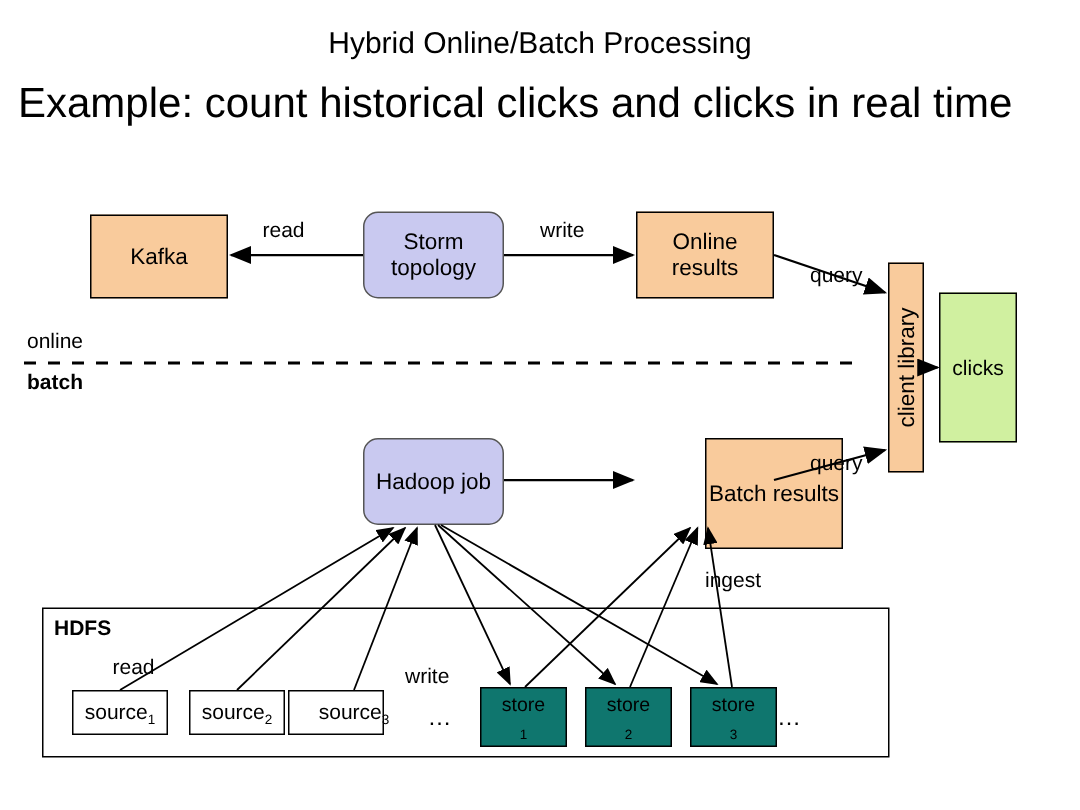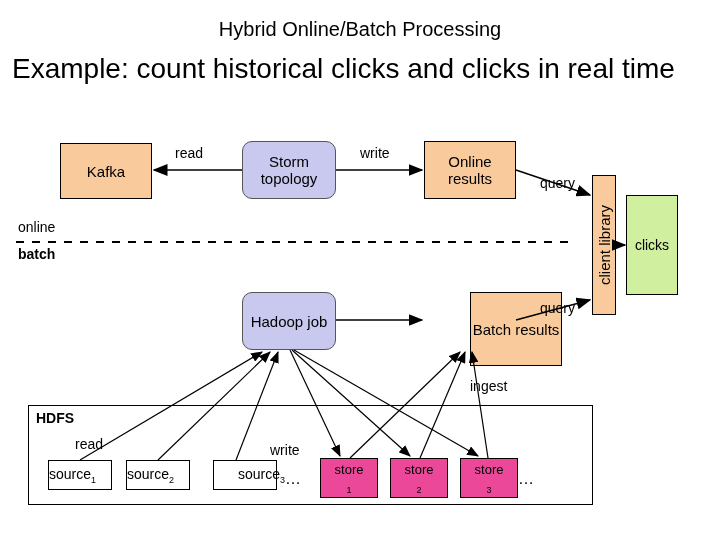--- a/index.html
+++ b/index.html
@@ -27,25 +27,25 @@
   .lbl.batch { left: 18px; top: 246px; font-weight: bold; }
   .lbl.ingest { left: 470px; top: 378px; }
   .lbl.hdfs { left: 36px; top: 410px; font-weight: bold; }
   .lbl.read2 { left: 75px; top: 436px; }
   .lbl.write2 { left: 270px; top: 442px; }
   .lbl.ell1 { left: 285px; top: 470px; font-size:16px;}
   .lbl.ell2 { left: 518px; top: 470px; font-size:16px;}
 
   .hdfsbox { position: absolute; left: 28px; top: 405px; width: 565px; height: 100px; border: 1px solid #000; }
 
-  .sbox { position: absolute; width: 64px; height: 30px; border: 1px solid #000; background:#fff; text-align: center; font-size: 14px; top: 460px; display:flex; align-items:center; justify-content:flex-start; }
+  .sbox { position: absolute; width: 64px; height: 30px; border: 1px solid #000; background:#fff; text-align: center; font-size: 14px; top: 460px; display:flex; align-items:center; justify-content:center; }
   .src1 { left: 48px; }
   .src2 { left: 126px; }
-  .src3 { left: 213px; padding-left: 24px; }
-  .stbox { position: absolute; width: 58px; height: 40px; border: 1px solid #000; background:#ec4899; text-align: center; font-size: 13px; top: 458px; display:flex; align-items:center; justify-content:center; }
+  .src3 { left: 192px; padding-left: 24px; }
+  .stbox { position: absolute; width: 58px; height: 40px; border: 1px solid #000; background:#0f766e; text-align: center; font-size: 13px; top: 458px; display:flex; align-items:center; justify-content:center; }
   .st1 { left: 320px; }
   .st2 { left: 390px; }
   .st3 { left: 460px; }
   .sub { font-size: 9px; vertical-align: sub; }
 
   svg { position:absolute; top:0; left:0; pointer-events:none; }
 </style>
 </head>
 <body>
 

